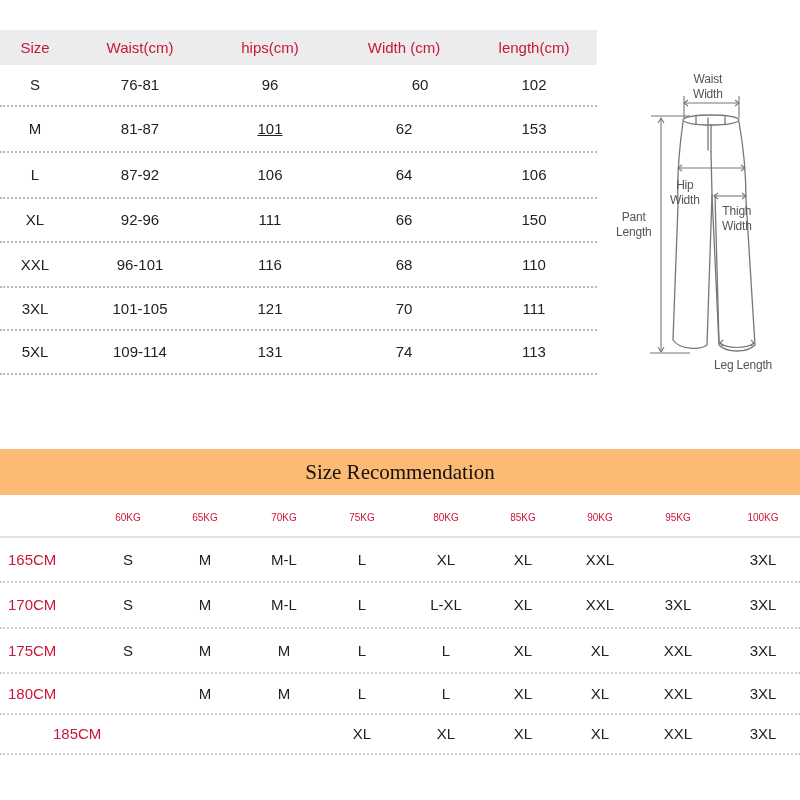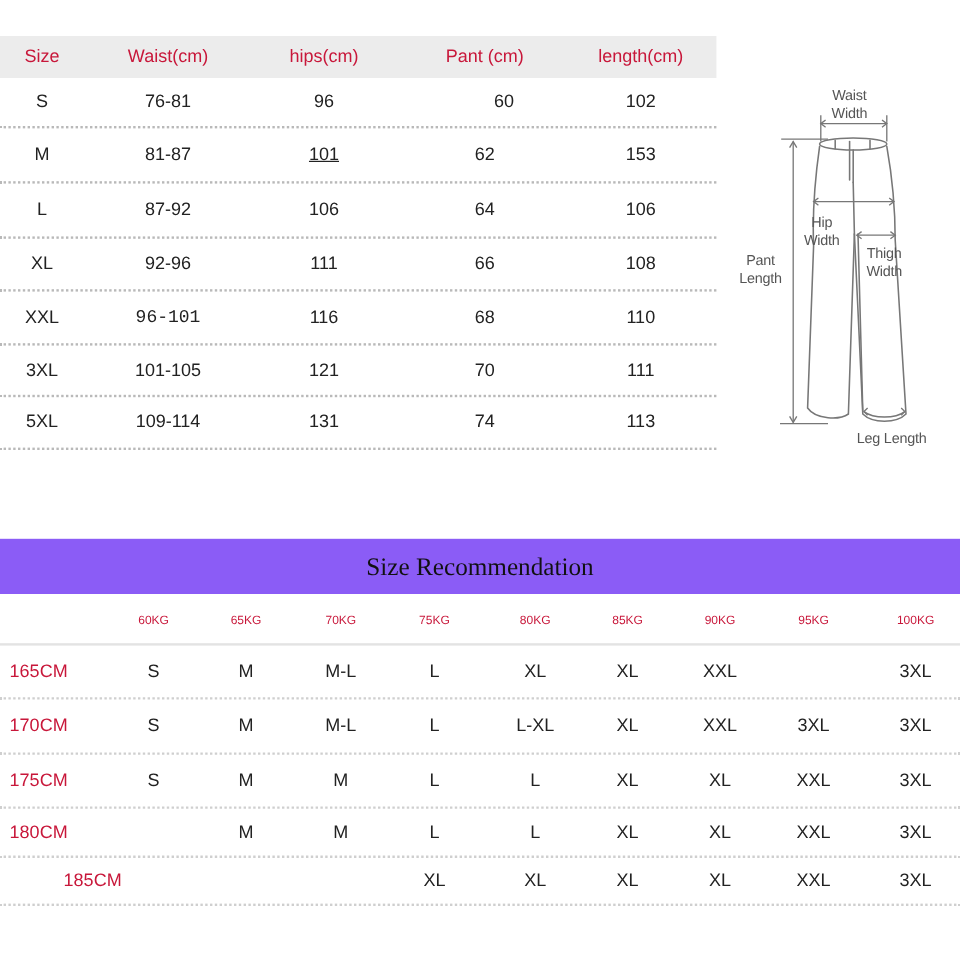--- a/index.html
+++ b/index.html
@@ -29,21 +29,21 @@
     .diagram { position: absolute; left: 600px; top: 60px; width: 200px; height: 320px; }
     .diagram svg { position: absolute; left: 0; top: 0; }
     .diagram .lbl {
       position: absolute; font-size: 12px; color: #555; line-height: 15px;
       text-align: center; white-space: nowrap; letter-spacing: -0.2px;
     }
 
     
     .rec-head {
       position: absolute; left: 0; top: 449px; width: 800px; height: 46px;
-      background: #8b5cf6; text-align: center; line-height: 46px;
+      background: #fdba74; text-align: center; line-height: 46px;
       font-family: "Liberation Serif", serif; font-size: 21px; color: #111;
     }
     .rec-cols { position: absolute; left: 0; top: 500px; width: 800px; height: 36px; }
     .rec-cols span {
       position: absolute; top: 0; line-height: 36px; font-size: 10px; color: #c8173a;
       transform: translateX(-50%); white-space: nowrap;
     }
     .rec-sep-top { position: absolute; left: 0; width: 800px; top: 536px; height: 2px; background: #e3e3e3; }
     .rec-table { position: absolute; left: 0; top: 538px; width: 800px; }
     .rec-row { position: relative; }
@@ -59,21 +59,21 @@
     }
   </style>
 </head>
 <body>
 
 <div class="size-table">
   <div class="size-head">
     <span style="left:35px">Size</span>
     <span style="left:140px">Waist(cm)</span>
     <span style="left:270px">hips(cm)</span>
-    <span style="left:404px">Pant (cm)</span>
+    <span style="left:404px">Width (cm)</span>
     <span style="left:534px">length(cm)</span>
   </div>
   <div id="size-rows">
       <div class="size-row" style="height: 42px;">
         <span style="left: 35px; line-height: 40px; height: 40px;">S</span>
         <span style="left: 140px; line-height: 40px; height: 40px;">76-81</span>
         <span style="left: 270px; line-height: 40px; height: 40px;">96</span>
         <span style="left: 420px; line-height: 40px; height: 40px;">60</span>
         <span style="left: 534px; line-height: 40px; height: 40px;">102</span>
         <div class="sep"></div>
@@ -92,26 +92,26 @@
         <span style="left: 270px; line-height: 44px; height: 44px;">106</span>
         <span style="left: 404px; line-height: 44px; height: 44px;">64</span>
         <span style="left: 534px; line-height: 44px; height: 44px;">106</span>
         <div class="sep"></div>
       </div>
       <div class="size-row" style="height: 44px;">
         <span style="left: 35px; line-height: 42px; height: 42px;">XL</span>
         <span style="left: 140px; line-height: 42px; height: 42px;">92-96</span>
         <span style="left: 270px; line-height: 42px; height: 42px;">111</span>
         <span style="left: 404px; line-height: 42px; height: 42px;">66</span>
-        <span style="left: 534px; line-height: 42px; height: 42px;">108</span>
+        <span style="left: 534px; line-height: 42px; height: 42px;">150</span>
         <div class="sep"></div>
       </div>
       <div class="size-row" style="height: 45px;">
         <span style="left: 35px; line-height: 43px; height: 43px;">XXL</span>
-        <span style="left: 140px; line-height: 43px; height: 43px; font-family: Liberation Mono, monospace;">96-101</span>
+        <span style="left: 140px; line-height: 43px; height: 43px;">96-101</span>
         <span style="left: 270px; line-height: 43px; height: 43px;">116</span>
         <span style="left: 404px; line-height: 43px; height: 43px;">68</span>
         <span style="left: 534px; line-height: 43px; height: 43px;">110</span>
         <div class="sep"></div>
       </div>
       <div class="size-row" style="height: 43px;">
         <span style="left: 35px; line-height: 41px; height: 41px;">3XL</span>
         <span style="left: 140px; line-height: 41px; height: 41px;">101-105</span>
         <span style="left: 270px; line-height: 41px; height: 41px;">121</span>
         <span style="left: 404px; line-height: 41px; height: 41px;">70</span>

